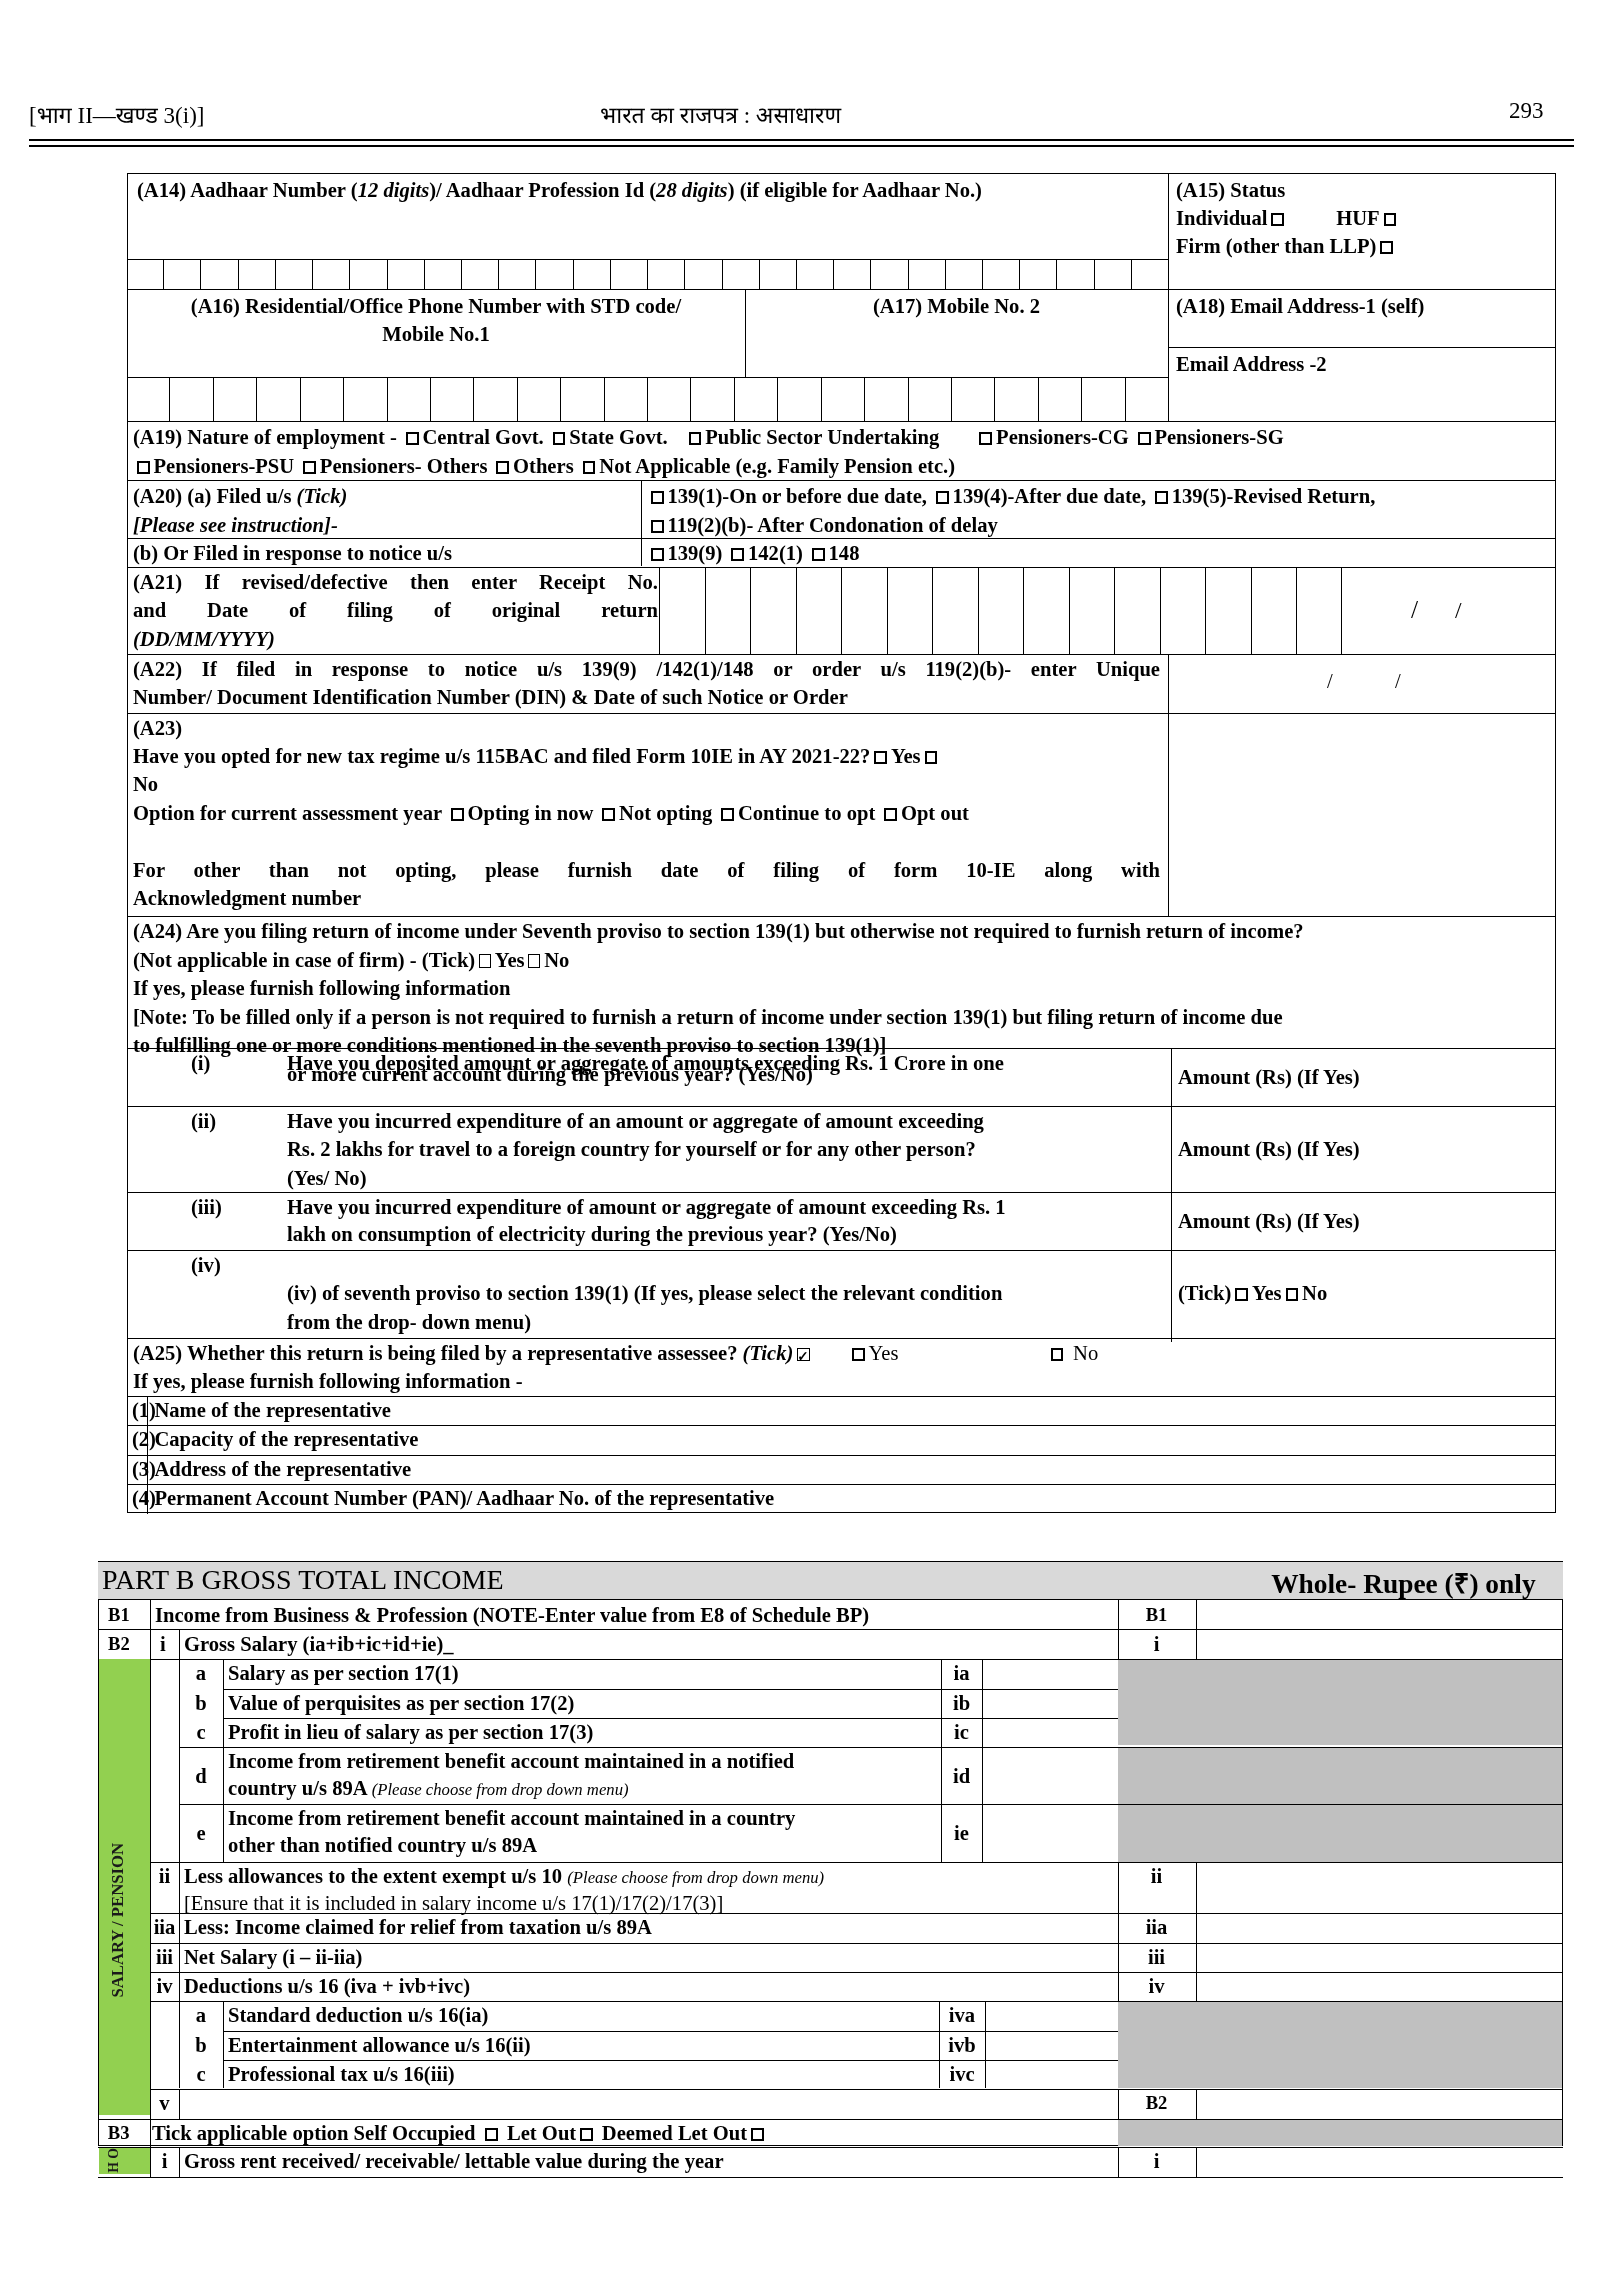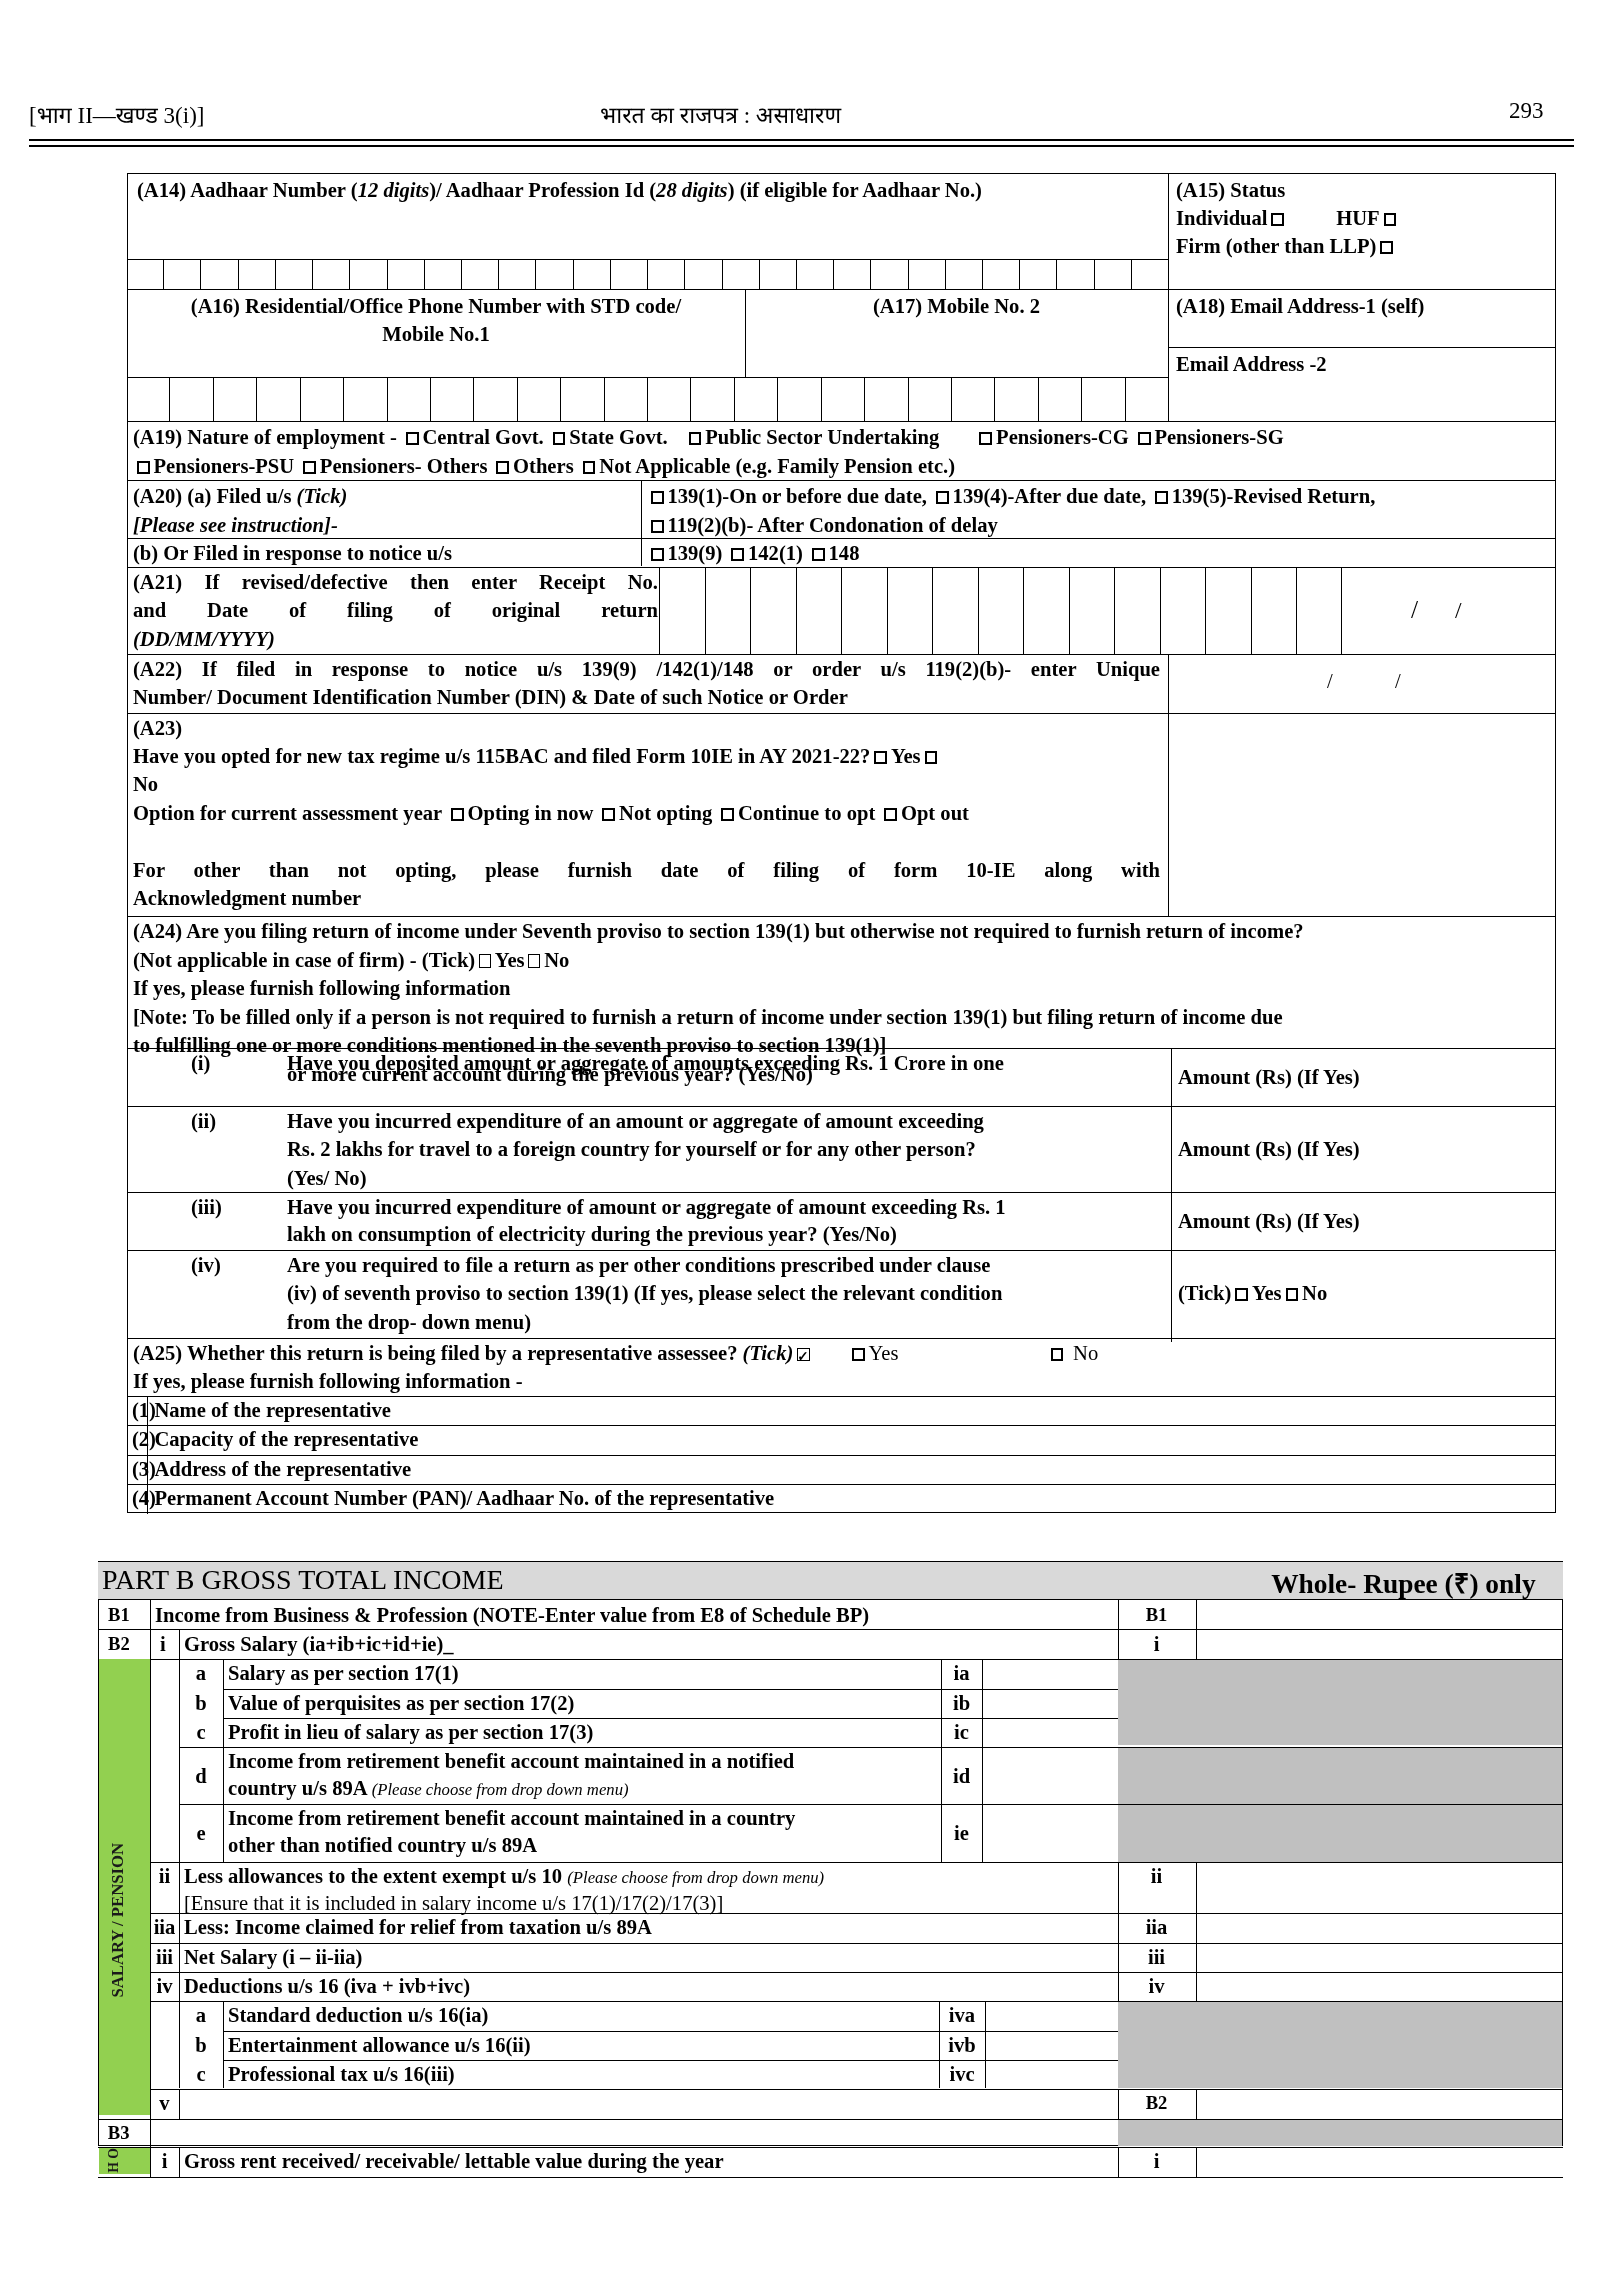--- a/index.html
+++ b/index.html
@@ -246,21 +246,20 @@
 <div class="abs" style="left:127px; top:1192px; width:1429px; height:58px;">
   <div class="txt" style="left:64px; top:1px;">(iii)</div>
   <div class="txt" style="left:160px; top:1px;">Have you incurred expenditure of amount or aggregate of amount exceeding Rs. 1</div>
   <div class="txt" style="left:160px; top:28px;">lakh on consumption of electricity during the previous year? (Yes/No)</div>
   <div class="txt" style="left:1051px; top:14.7px;">Amount (Rs) (If Yes)</div>
 </div>
 <div class="hl" style="left:127px; top:1250px; width:1429px;"></div>
 
 <div class="abs" style="left:127px; top:1250px; width:1429px; height:88px;">
   <div class="txt" style="left:64px; top:1px;">(iv)</div>
-  <div class="txt" style="left:160px; top:1px;">Are you required to file a return as per other conditions prescribed under clause</div>
   <div class="txt" style="left:160px; top:29px;">(iv) of seventh proviso to section 139(1) (If yes, please select the relevant condition</div>
   <div class="txt" style="left:160px; top:58px;">from the drop- down menu)</div>
   <div class="txt" style="left:1051px; top:29px;">
     <span>(Tick)</span><span class="cb"></span><span>Yes</span><span class="cb"></span><span>No</span>
   </div>
 </div>
 
 <div class="hl" style="left:127px; top:1338px; width:1429px;"></div>
 <div class="txt" style="left:133px; top:1339px; width:1421px;">
   <span>(A25) Whether this return is being filed by a representative assessee?</span> <span class="it">(Tick)</span><span class="cb checked"></span>
@@ -436,20 +435,25 @@
 <div class="vl" style="left:1196px; top:2089px; height:30px;"></div>
 <div class="abs" style="left:150px; top:2089px; width:1413px; height:30px;">
   <span class="txt center" style="left:0; width:29px;">v</span>
   <span class="txt center" style="left:968px; width:77px; font-size:18.6px;">B2</span>
   <span class="abs" style="left:1048px; top:1px; width:363px; height:27.4px;"></span>
 </div>
 <div class="hl" style="left:98px; top:2119px; width:1465px;"></div>
 
 <div class="abs" style="left:98px; top:2119px; width:1020px; height:27.4px;">
   <span class="txt" style="left:9.8px; font-size:18.6px;">B3</span>
+  <span class="txt" style="left:54px;">
+    <span>Tick applicable option Self Occupied</span><span class="cb" style="margin-left:9.8px;"></span>
+    <span>Let Out</span><span class="cb"></span>
+    <span>Deemed Let Out</span><span class="cb"></span>
+  </span>
 </div>
 <div class="hl" style="left:98px; top:2147px; width:1465px;"></div>
 
 <div class="vl" style="left:179px; top:2147px; height:30px;"></div>
 <div class="vl" style="left:1118px; top:2147px; height:30px;"></div>
 <div class="vl" style="left:1196px; top:2147px; height:30px;"></div>
 <div class="vertical" style="left:106px; top:2148px; font-size:13.7px;">H O</div>
 <div class="abs" style="left:150px; top:2147px; width:1413px; height:30px;">
   <span class="txt center" style="left:0; width:29px;">i</span>
   <span class="txt" style="left:34px;">Gross rent received/ receivable/ lettable value during the year</span>

